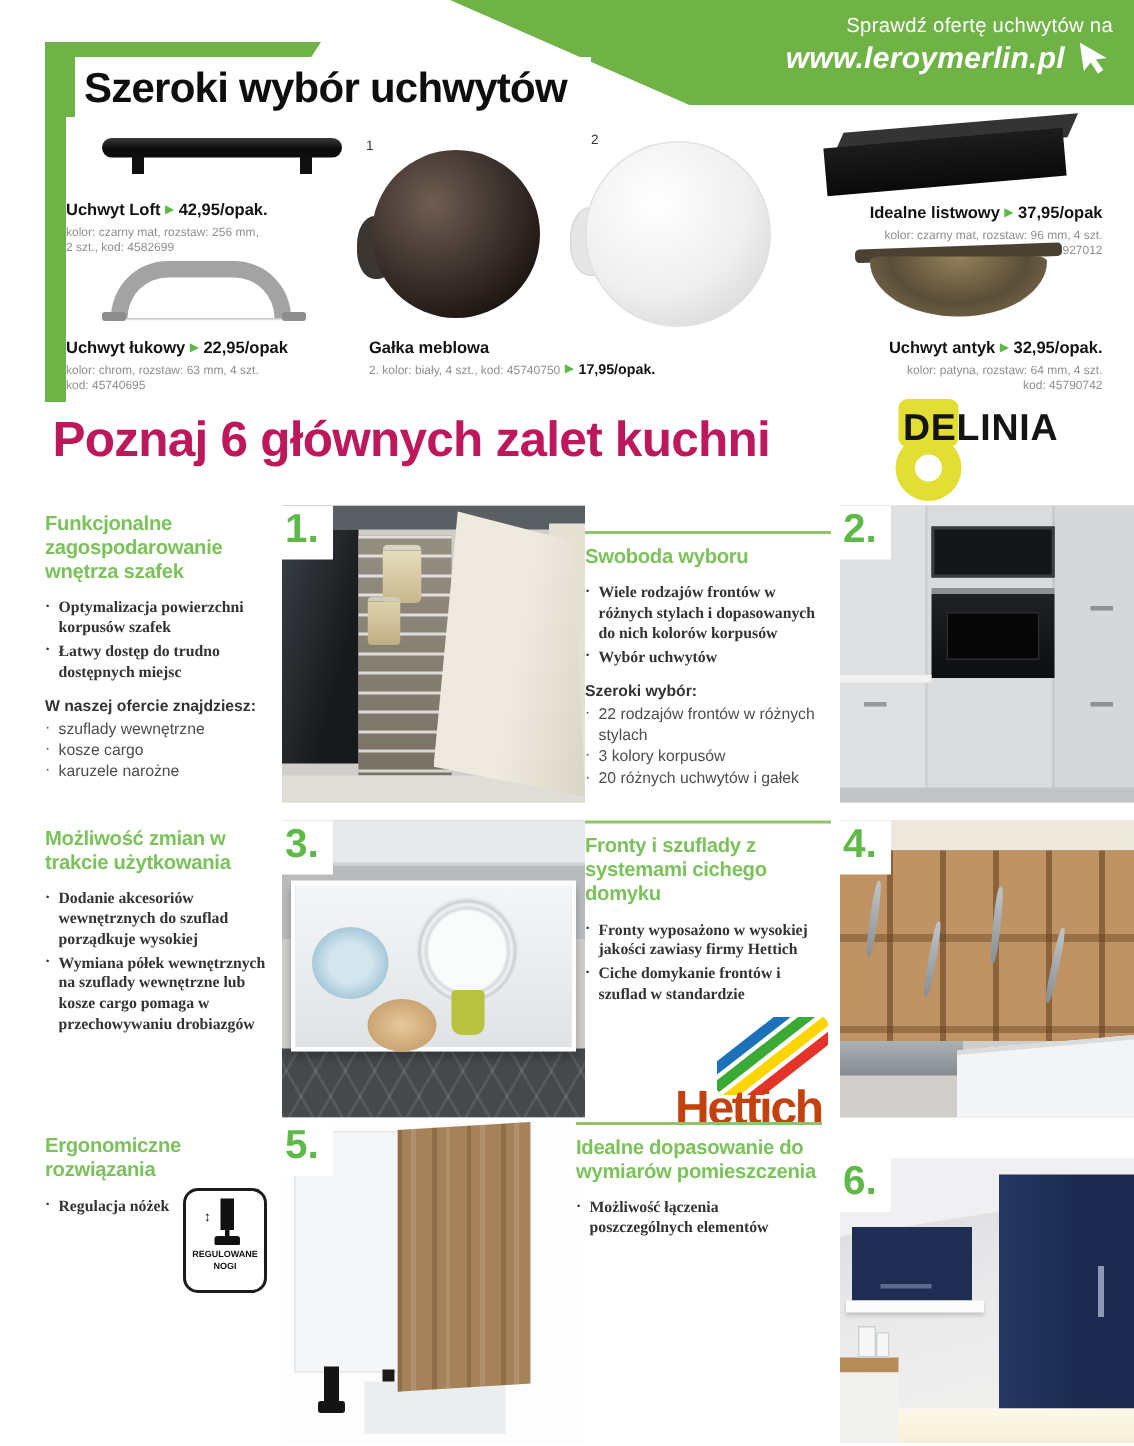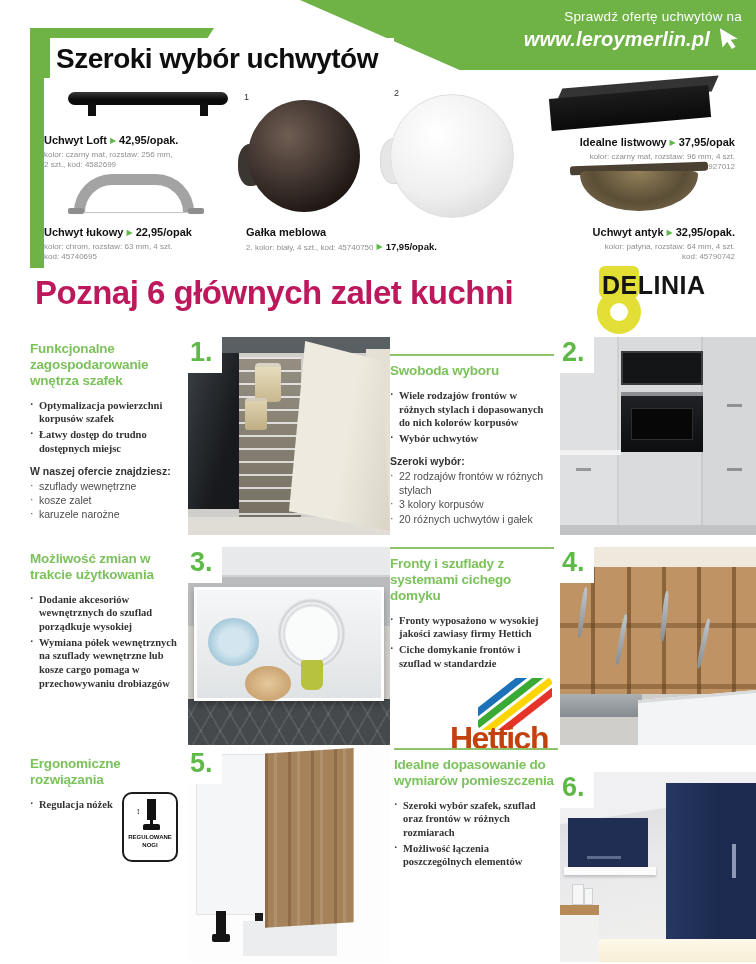--- a/index.html
+++ b/index.html
@@ -296,21 +296,21 @@
     </svg>
     <span class="delinia-text">DELINIA</span>
   </div>
 
   <section class="sec" style="left:30px; top:341px; width:154px;">
     <h3 class="sec-title">Funkcjonalne zagospodarowanie wnętrza szafek</h3>
     <div class="b-item">Optymalizacja powierzchni korpusów szafek</div>
     <div class="b-item">Łatwy dostęp do trudno dostępnych miejsc</div>
     <div class="sub-h">W naszej ofercie znajdziesz:</div>
     <div class="s-item">szuflady wewnętrzne</div>
-    <div class="s-item">kosze zalet</div>
+    <div class="s-item">kosze cargo</div>
     <div class="s-item">karuzele narożne</div>
   </section>
 
   <figure class="photo" style="left:188px; top:337px; width:202px; height:198px;">
     <div class="p1-counter"></div>
     <div class="p1-appl"></div>
     <div class="p1-rack"></div>
     <div class="p1-jar1"></div>
     <div class="p1-jar2"></div>
     <div class="p1-floor"></div>
@@ -407,23 +407,22 @@
     <div class="p5-bg"></div>
     <div class="p5-side"></div>
     <div class="p5-leg2"></div>
     <div class="p5-plinth"></div>
     <div class="p5-front"></div>
     <div class="p5-leg"></div>
     <div class="p5-foot"></div>
     <div class="num">5.</div>
   </figure>
 
-  <section class="sec lined" style="left:394px; top:748px; width:164px;">
+  <section class="sec lined" style="left:384px; top:748px; width:164px;">
     <h3 class="sec-title">Idealne dopasowanie do wymiarów pomieszczenia</h3>
-    <div class="b-item">Szeroki wybór szafek, szuflad oraz frontów w różnych rozmiarach</div>
     <div class="b-item">Możliwość łączenia poszczególnych elementów</div>
   </section>
 
   <figure class="photo" style="left:560px; top:772px; width:196px; height:190px;">
     <div class="p6-bg"></div>
     <div class="p6-ceil"></div>
     <div class="p6-upper"></div>
     <div class="p6-handle2"></div>
     <div class="p6-shelf"></div>
     <div class="p6-tall"></div>

